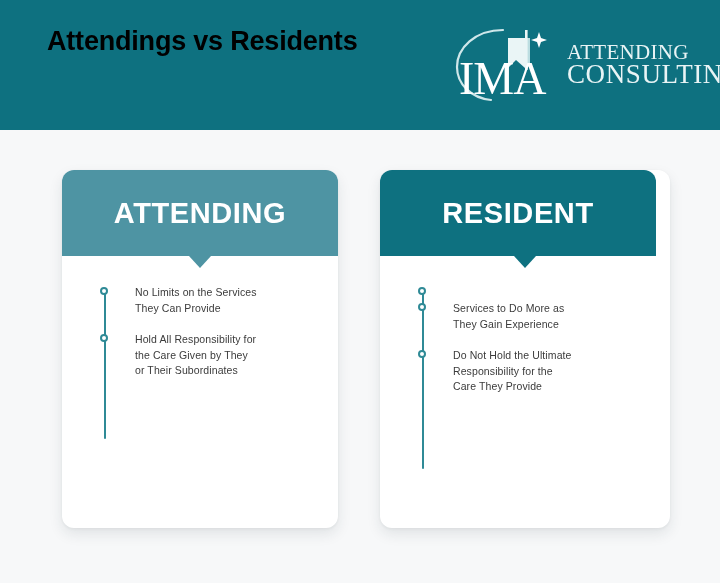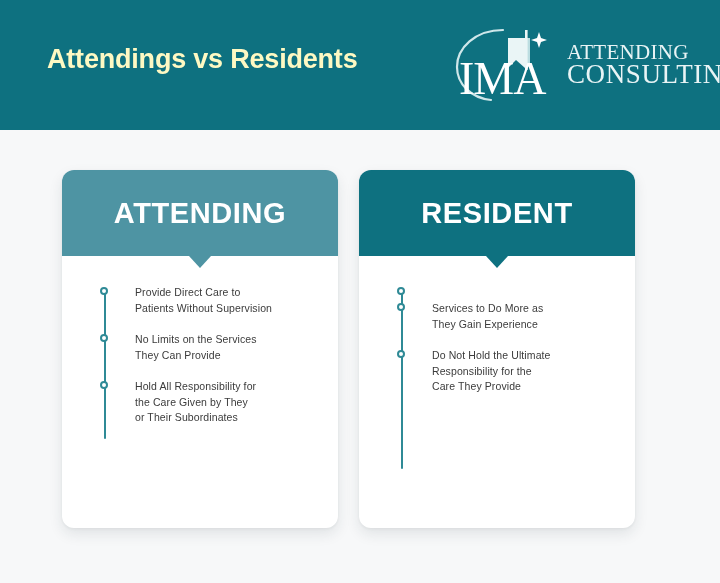--- a/index.html
+++ b/index.html
@@ -24,23 +24,23 @@
   .header {
     position: absolute;
     left: 0; top: 0;
     width: 720px;
     height: 130px;
     background: #0e7180;
   }
   .header-title {
     position: absolute;
     left: 47px;
-    top: 42px;
+    top: 24px;
     width: 340px;
-    color: #fef9c3;
+    color: #000000;
     font-size: 27px;
     font-weight: bold;
     line-height: 35px;
     letter-spacing: -0.2px;
   }
 
   
   .logo {
     position: absolute;
     left: 430px;
@@ -84,21 +84,21 @@
   .card {
     position: absolute;
     top: 40px;
     width: 276px;
     height: 358px;
     background: #ffffff;
     border-radius: 12px;
     box-shadow: 0 6px 14px rgba(30,45,55,0.10), 0 1px 3px rgba(30,45,55,0.06);
   }
   .card.left  { left: 62px; }
-  .card.right { left: 359px; }
+  .card.right { left: 380px; padding-left: 14px; }
 
   .card-header {
     position: absolute;
     left: 0; top: 0;
     width: 276px;
     height: 86px;
     border-radius: 12px 12px 0 0;
     display: flex;
     align-items: center;
     justify-content: center;
@@ -206,25 +206,20 @@
       <div class="card-header">
         <span class="card-header-title">ATTENDING</span>
       </div>
       <div class="card-notch"></div>
 
       <div class="timeline">
         <div class="timeline-line"></div>
 
         <div class="tl-item">
           <span class="tl-dot"></span>
-          <span class="tl-text">Provide Direct Care to
-Patients Without Supervision</span>
-        </div>
-        <div class="tl-item">
-          <span class="tl-dot"></span>
           <span class="tl-text">No Limits on the Services
 They Can Provide</span>
         </div>
         <div class="tl-item">
           <span class="tl-dot"></span>
           <span class="tl-text">Hold All Responsibility for
 the Care Given by They
 or Their Subordinates</span>
         </div>
       </div>

